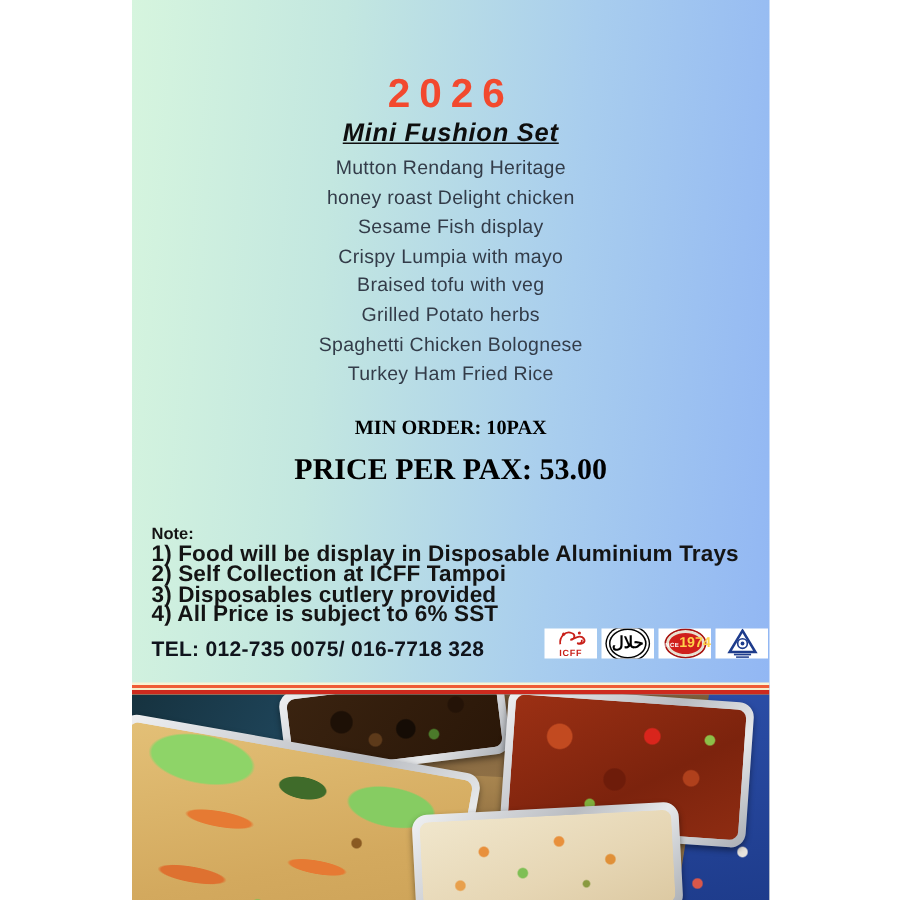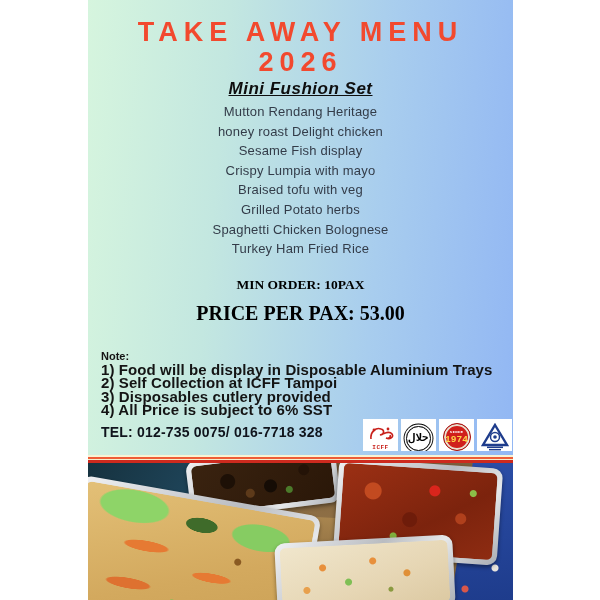--- a/index.html
+++ b/index.html
@@ -40,33 +40,33 @@
   .note-heading { font-size:11px; font-weight:800; line-height:14px; }
   .note-item    { font-size:15px; font-weight:700; line-height:13.4px; letter-spacing:0.1px; }
 
   .tel {
     position:absolute; left:13px; top:424px;
     font-size:14px; font-weight:800; color:#10141c; letter-spacing:0.2px;
   }
 
   .logos { position:absolute; left:275px; top:419px; display:flex; gap:3px; }
   .logo-box {
-    width:35px; height:32px; background:#ffffff; display:flex;
-    flex-direction:column; align-items:center; justify-content:flex-end; overflow:hidden;font-family:Liberation Mono, monospace;
+    width:35px; height:20px; background:#ffffff; display:flex;
+    flex-direction:column; align-items:center; justify-content:flex-start; overflow:hidden;
   }
   .icff-label { font-size:6px; font-weight:800; color:#c8201a; letter-spacing:0.5px; margin-top:-1px; }
   .halal-circle {
     width:25px; height:25px; border-radius:50%; border:1.6px solid #000;
     box-shadow:0 0 0 1.5px #fff, 0 0 0 2.4px #000;
     display:flex; align-items:center; justify-content:center;
   }
   .halal-text { font-size:11px; font-weight:700; color:#000; line-height:11px; }
   .circle-1974 {
     width:28px; height:28px; border-radius:50%; background:#d01f1c; border:1.5px solid #a51310;
-    display:flex; flex-direction:column; align-items:center; justify-content:center;
+    display:flex; flex-direction:row; align-items:center; justify-content:center;
     box-shadow:inset 0 0 0 2px #e8e0d0;
   }
   .since-label { font-size:4px; font-weight:700; color:#ffffff; line-height:5px; letter-spacing:0.3px; }
   .year-label  { font-size:9.5px; font-weight:800; color:#ffd24a; line-height:10px; }
 
   .stripe-bar {
     position:absolute; left:0; top:455px; width:100%; height:8px;
     background:linear-gradient(180deg,#f8f3d4 0 2px,#ef5c36 2px 4px,#f5ecc9 4px 5px,#cd2a1e 5px 8px);
   }
 
@@ -148,21 +148,20 @@
       radial-gradient(circle 5px at 15% 70%,#e8a04c 0 3px,transparent 4px),
       linear-gradient(160deg,#f0e6cc,#e6d6b4 60%,#dcc9a2)
   }
 </style>
 </head>
 <body>
 
 <div class="page">
   <div class="flyer">
 
-    <div class="title-line1">TAKE AWAY MENU</div>
     <div class="title-line2">2026</div>
     <div class="subtitle">Mini Fushion Set</div>
 
     <div class="menu-list">
       <div class="menu-item">Mutton Rendang Heritage</div>
       <div class="menu-item">honey roast Delight chicken</div>
       <div class="menu-item">Sesame Fish display</div>
       <div class="menu-item">Crispy Lumpia with mayo</div>
       <div class="menu-item">Braised tofu with veg</div>
       <div class="menu-item">Grilled Potato herbs</div>

